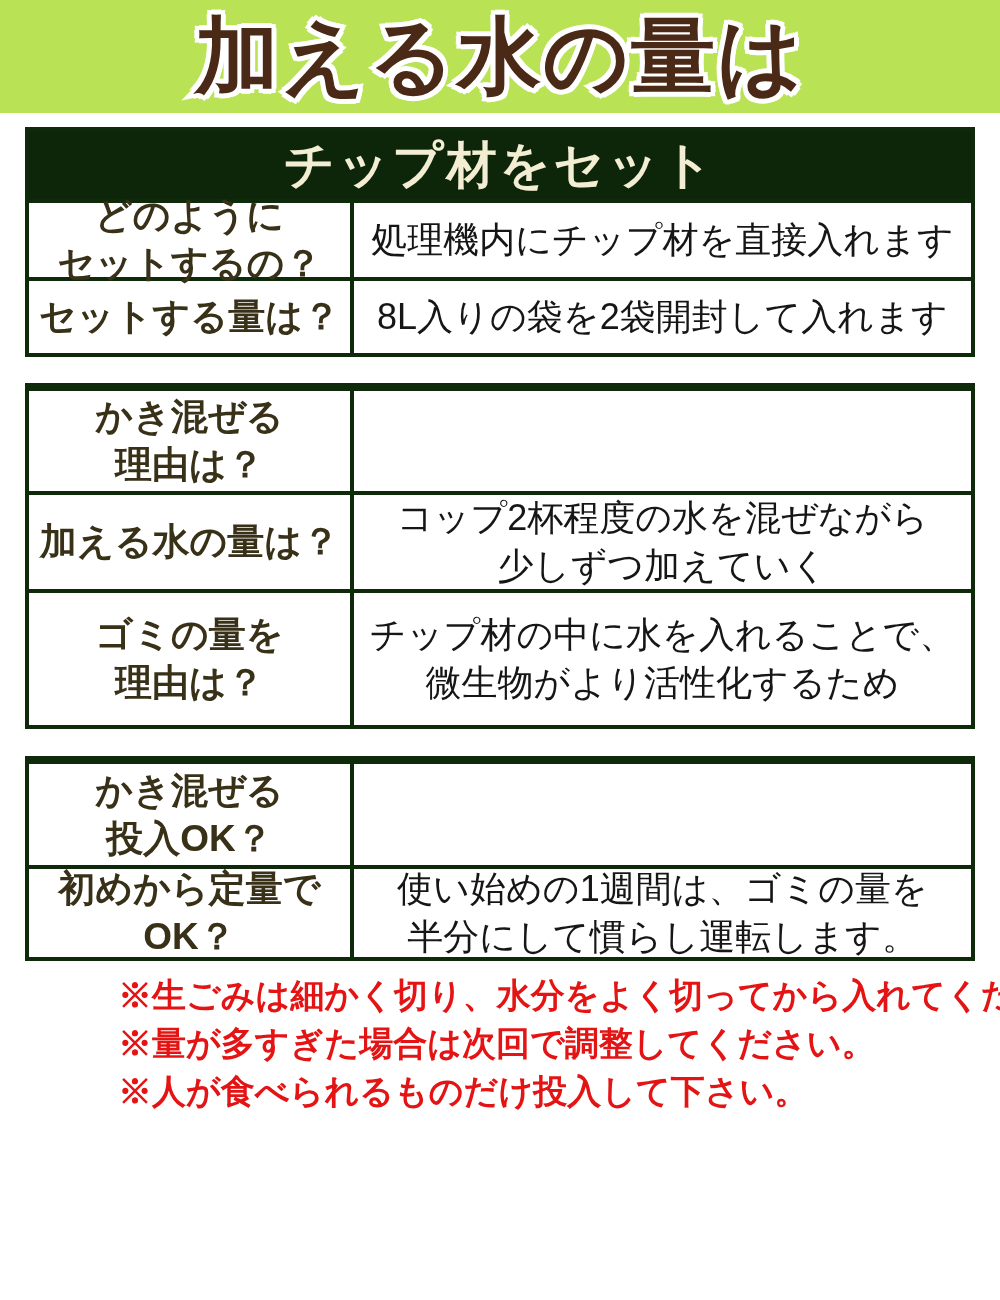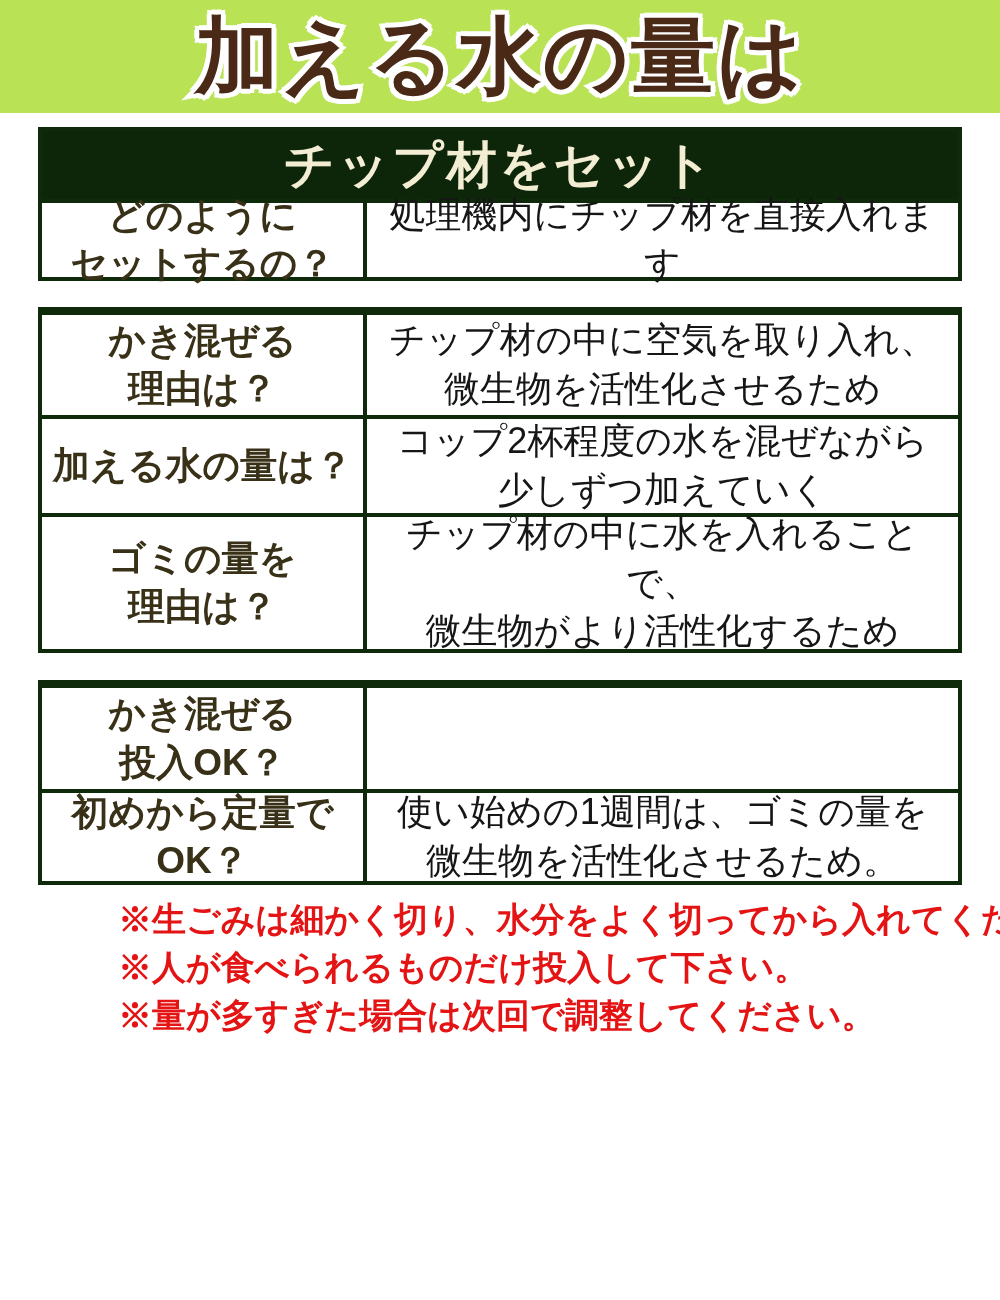--- a/index.html
+++ b/index.html
@@ -32,21 +32,21 @@
     -webkit-text-stroke: 8px #ffffff;
     paint-order: stroke fill;
     text-shadow:
       -5px 0 0 #fff, 5px 0 0 #fff, 0 -5px 0 #fff, 0 5px 0 #fff,
       -4px -4px 0 #fff, 4px 4px 0 #fff, -4px 4px 0 #fff, 4px -4px 0 #fff;
     white-space: nowrap;
   }
 
   
   .qa-table {
-    margin: 0 38px;
+    margin: 0 25px;
     border: 4px solid #0e2a0a;
     background: #ffffff;
   }
   #section-1 { margin-top: 14px; }
   #section-2 { margin-top: 26px; }
   #section-3 { margin-top: 27px; }
 
   .sec-header {
     height: 68px;
     background: #0d2609;
@@ -122,28 +122,30 @@
     <h1 class="page-title">加える水の量は</h1>
   </header>
 
   <section class="qa-table" id="section-1">
     <div class="sec-header">チップ材をセット</div>
     <div class="qa-row">
       <div class="qa-q">どのように
 セットするの？</div>
       <div class="qa-a">処理機内にチップ材を直接入れます</div>
     </div>
+    <div class="qa-row">
+      <div class="qa-q">セットする量は？</div>
+      <div class="qa-a">8L入りの袋を2袋開封して入れます</div>
+    </div>
   </section>
 
   <section class="qa-table" id="section-2">
     <div class="qa-row">
       <div class="qa-q">かき混ぜる
 理由は？</div>
-      <div class="qa-a">チップ材の中に空気を取り入れ、
-微生物を活性化させるため</div>
     </div>
     <div class="qa-row">
       <div class="qa-q">加える水の量は？</div>
       <div class="qa-a">コップ2杯程度の水を混ぜながら
 少しずつ加えていく</div>
     </div>
     <div class="qa-row">
       <div class="qa-q">ゴミの量を
 理由は？</div>
       <div class="qa-a">チップ材の中に水を入れることで、
@@ -152,23 +154,23 @@
   </section>
 
   <section class="qa-table" id="section-3">
     <div class="qa-row">
       <div class="qa-q">かき混ぜる
 投入OK？</div>
     </div>
     <div class="qa-row">
       <div class="qa-q">初めから定量でOK？</div>
       <div class="qa-a">使い始めの1週間は、ゴミの量を
-微生物を活性化させるため。</div>
+半分にして慣らし運転します。</div>
     </div>
   </section>
 
   <div class="notes">
     <p class="note-line">※生ごみは細かく切り、水分をよく切ってから入れてください。</p>
+    <p class="note-line">※量が多すぎた場合は次回で調整してください。</p>
     <p class="note-line">※人が食べられるものだけ投入して下さい。</p>
-    <p class="note-line">※量が多すぎた場合は次回で調整してください。</p>
   </div>
 
 </div>
 
 </body></html>

